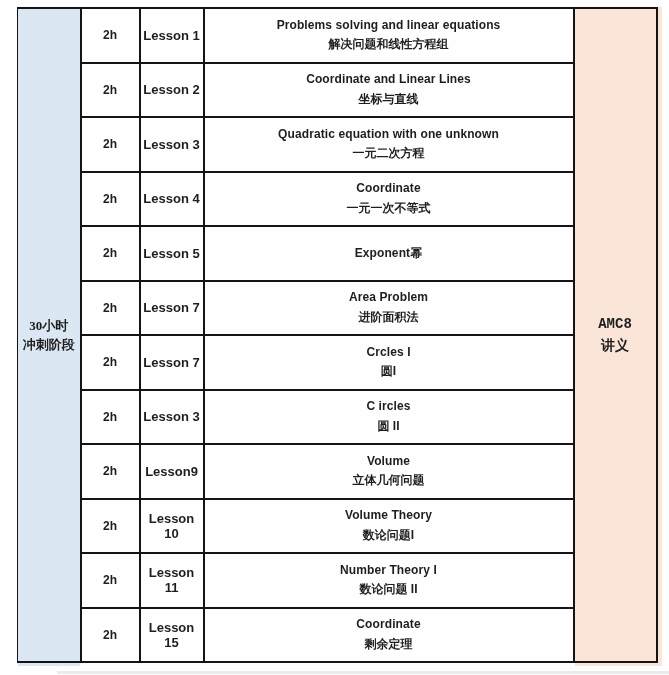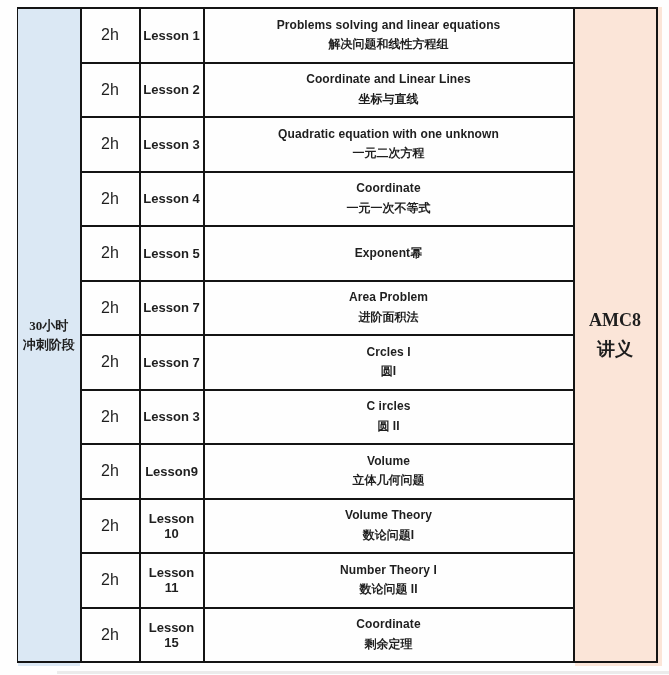--- a/index.html
+++ b/index.html
@@ -52,29 +52,29 @@
   }
   .c-phase {
     background: var(--phase-bg, #dbe8f4);
     font-family: "Liberation Serif", serif;
     font-weight: bold;
     font-size: 13px;
     line-height: 1.5;
     border-left-width: 1px !important;
     margin-left: 36px;
   }
-  .c-hours   { font-weight: normal; font-size: 16px; }
+  .c-hours   { font-weight: bold; font-size: 12px; }
   .c-lesson  { font-weight: bold; font-size: 13px; margin-top: 48px; }
   .c-topic   { font-weight: bold; font-size: 12px; line-height: 1.62; }
   .c-topic .t-en { letter-spacing: 0.1px; }
   .c-material {
     background: var(--material-bg, #fbe5d8);
-    font-family: Liberation Serif, serif;
+    font-family: Liberation Mono, monospace;
     font-weight: bold;
-    font-size: 18px;
+    font-size: 14px;
     line-height: 1.6;
   }
 </style>
 </head>
 <body>
 
 <div class="canvas">
   <div class="phase-spill"></div>
   <div class="material-spill"></div>
   <div class="bottom-edge"></div>

